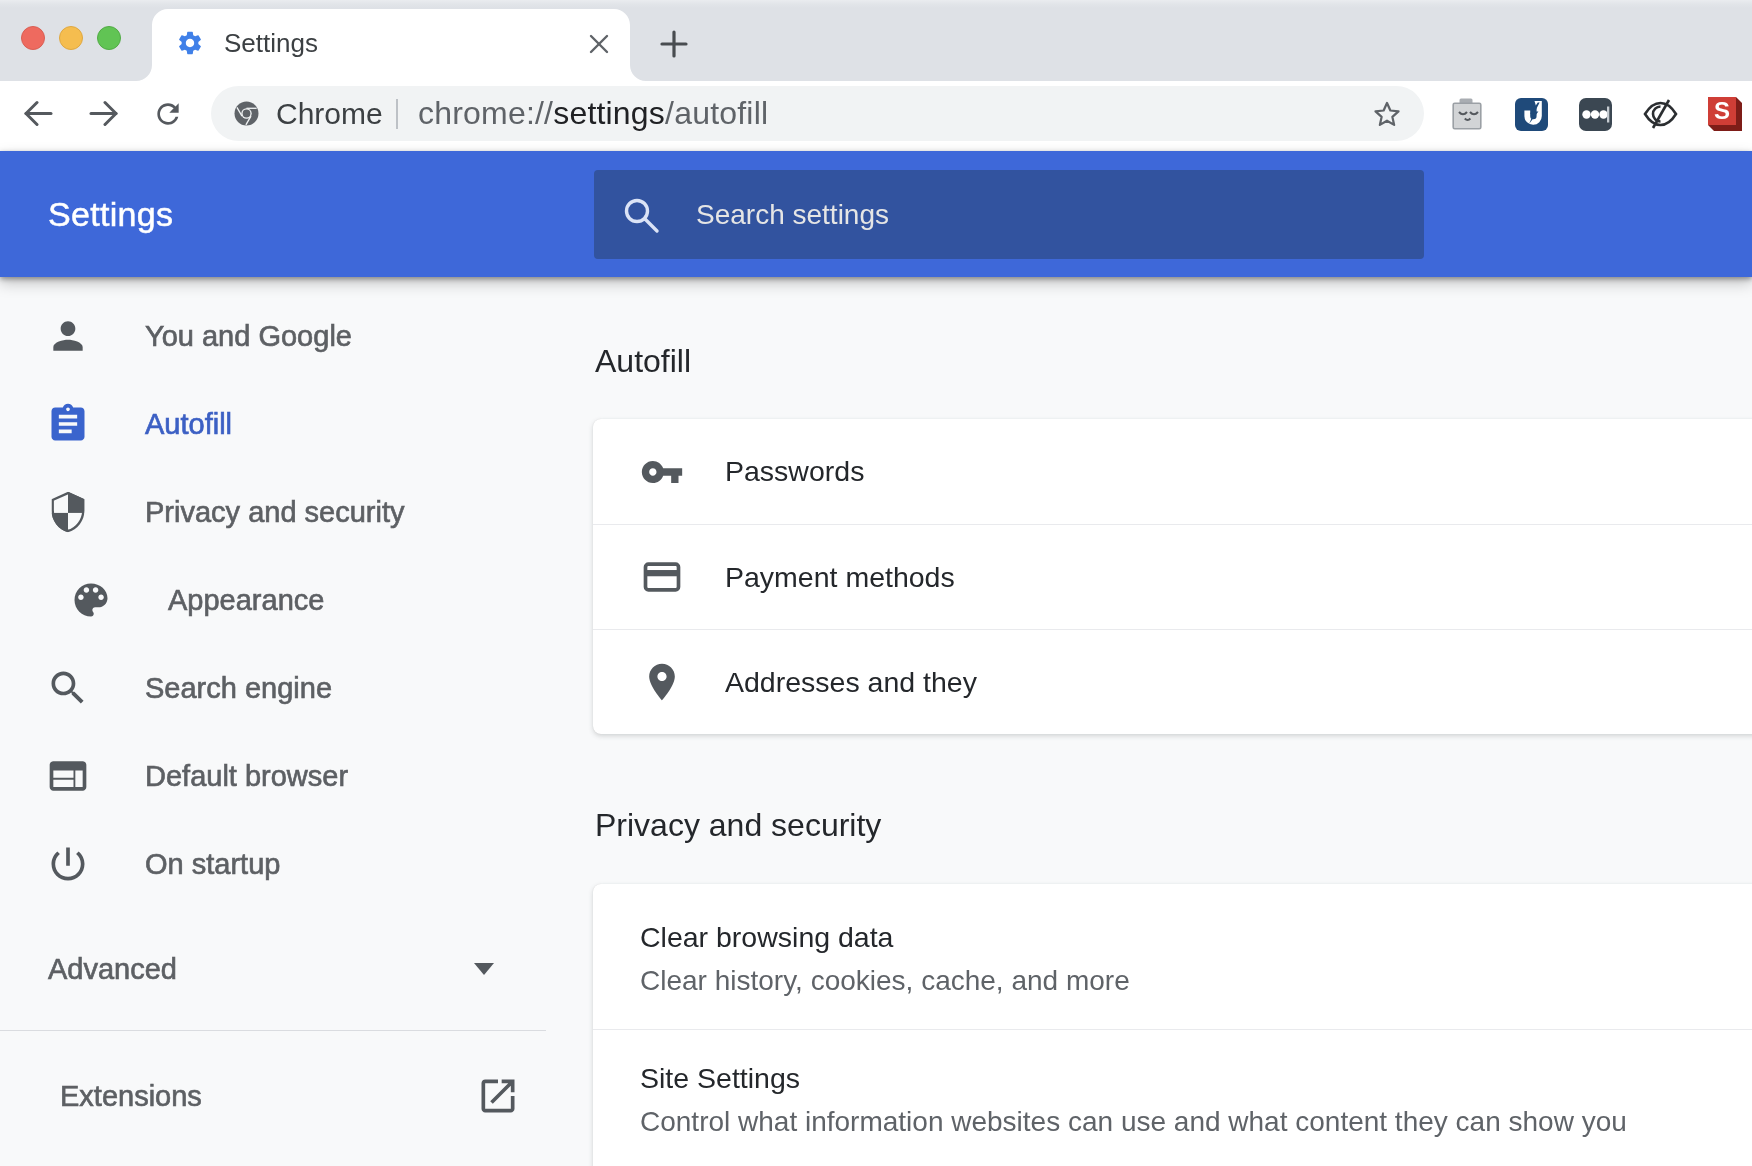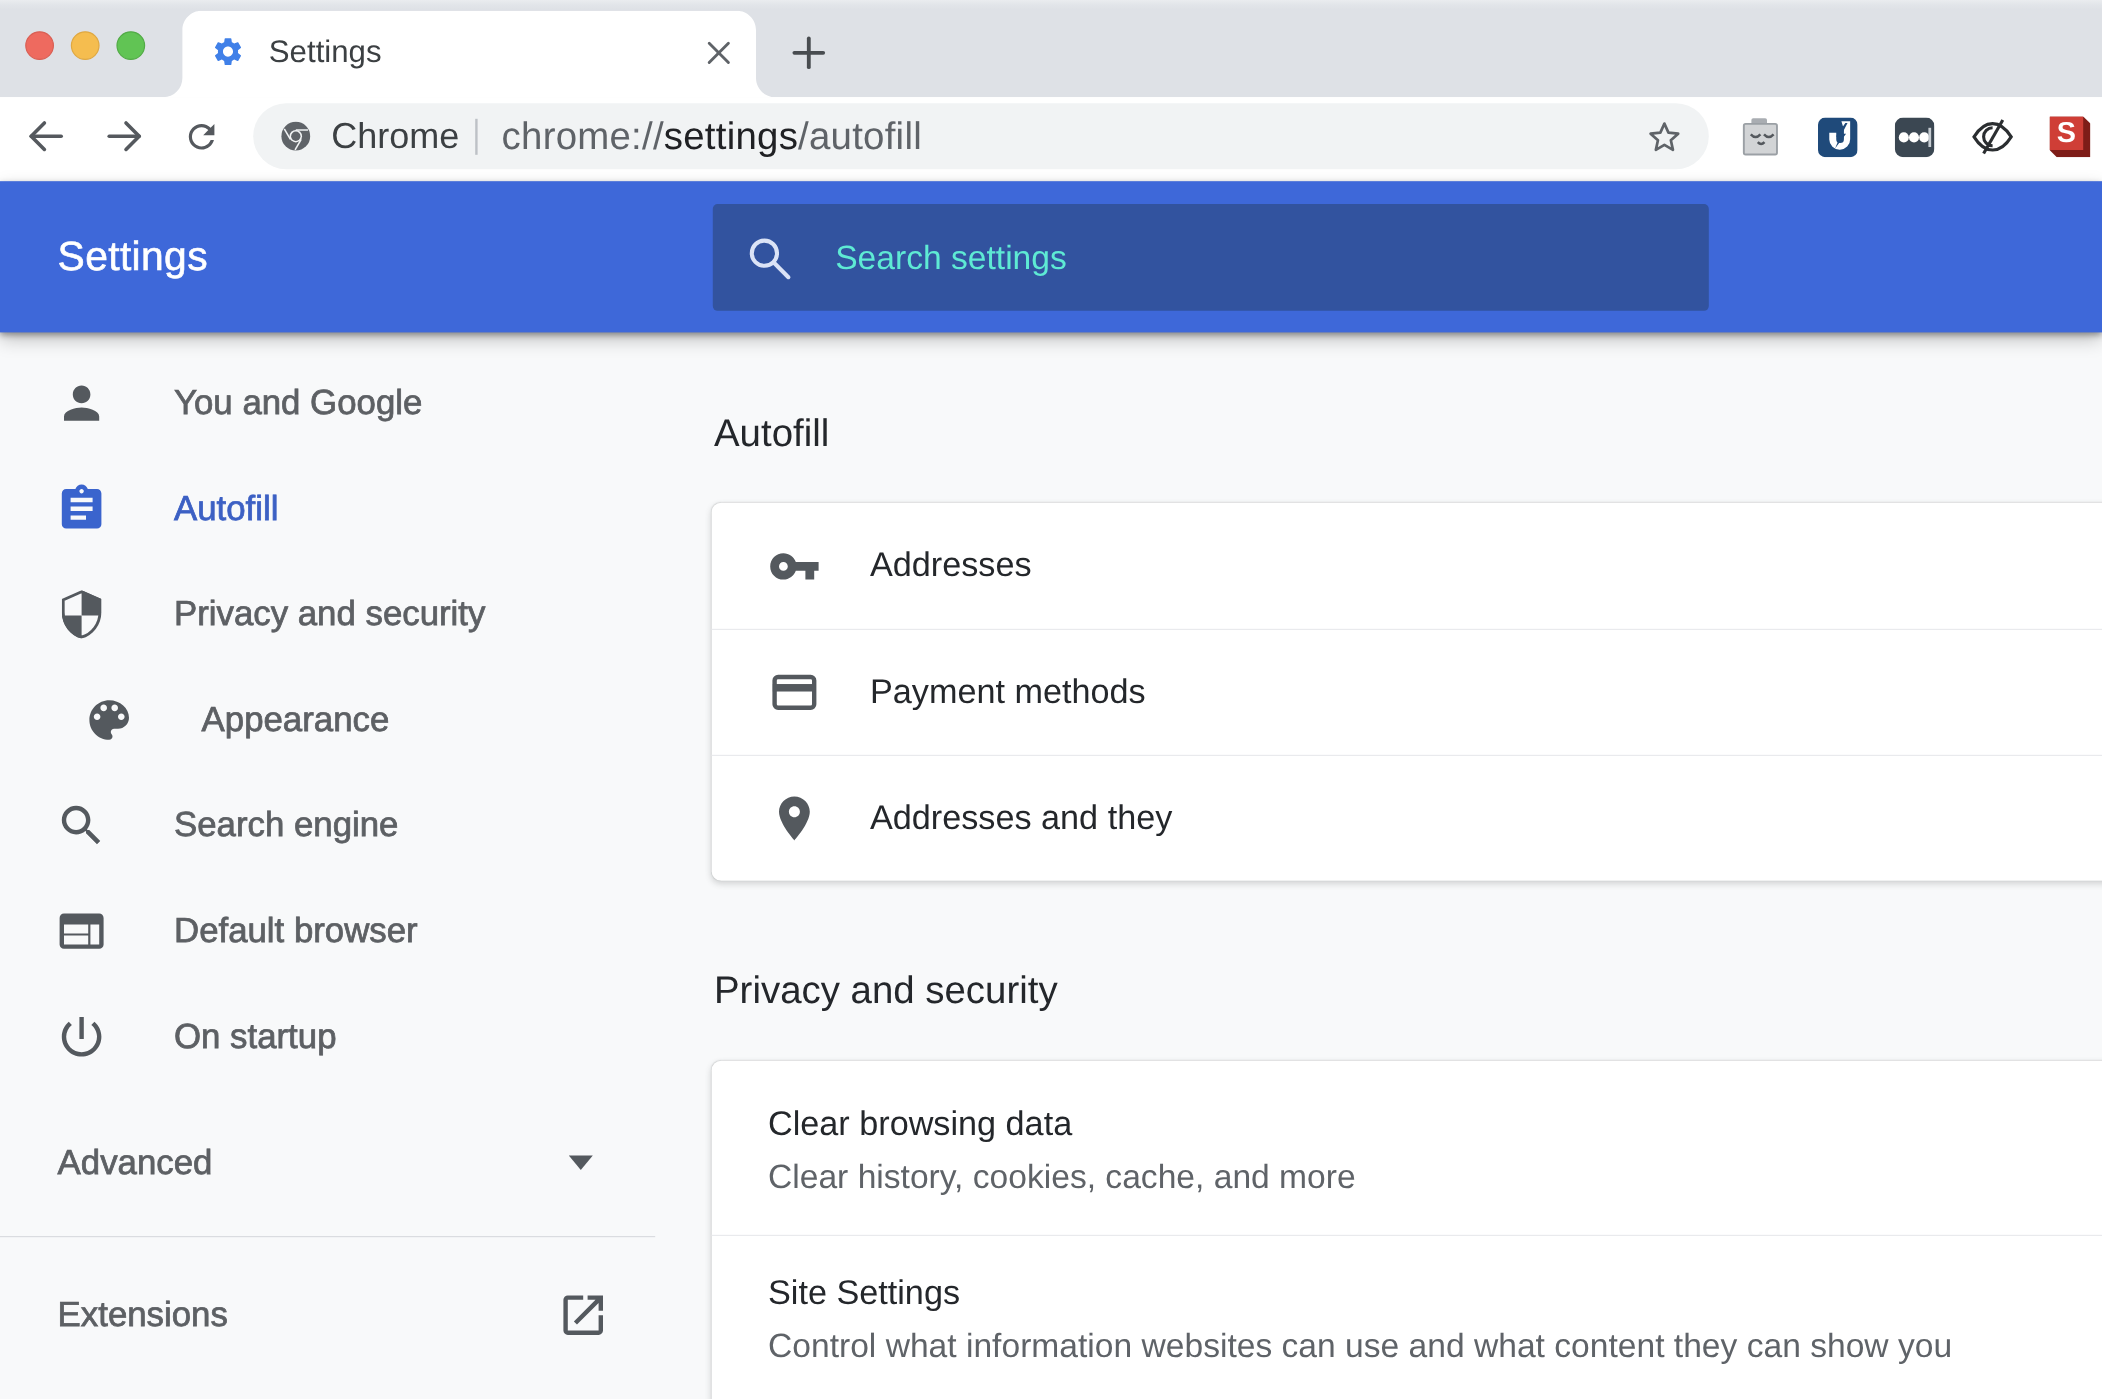--- a/index.html
+++ b/index.html
@@ -20,32 +20,32 @@
   #urlpill { position:absolute; left:211px; top:5px; width:1213px; height:55px; border-radius:28px; background:#f1f3f4; }
   #urltext { position:absolute; left:207px; top:0; height:55px; line-height:55px; font-size:32px; color:#5f6368; letter-spacing:0.2px; }
   #urltext b { color:#202124; font-weight:normal; }
   #chromelabel { position:absolute; left:65px; top:0; height:55px; line-height:55px; font-size:30px; color:#3c4043; }
   #urlsep { position:absolute; left:185px; top:13px; width:2px; height:30px; background:#bdc1c6; }
 
   
   #bluebar { position:absolute; left:0; top:151px; width:1752px; height:126px; background:#3e68d9; box-shadow:0 2px 5px rgba(0,0,0,0.35), 0 6px 14px rgba(0,0,0,0.22); z-index:5; }
   #hdrtitle { position:absolute; left:48px; top:0; height:126px; line-height:126px; font-size:34px; font-weight:400; color:#ffffff; letter-spacing:0.3px; -webkit-text-stroke:0.5px #ffffff; }
   #searchbox { position:absolute; left:594px; top:19px; width:830px; height:89px; border-radius:4px; background:#32539f; }
-  #searchph { position:absolute; left:102px; top:0; height:89px; line-height:89px; font-size:28px; color:#5eead4; }
+  #searchph { position:absolute; left:102px; top:0; height:89px; line-height:89px; font-size:28px; color:#e5e5e5; }
 
   
   #page { position:absolute; left:0; top:277px; width:1752px; height:1019px; background:#f8f9fa; }
 
   
   .navitem { position:absolute; left:0; width:546px; height:88px; }
   .navitem .ic { position:absolute; left:46px; top:22px; width:44px; height:44px; }
   .navitem .lbl { position:absolute; left:145px; top:0; height:88px; line-height:88px; font-size:29px; font-weight:400; color:#5d6064; -webkit-text-stroke:0.65px currentColor; }
   .navitem.sel .lbl { color:#3c60c4; }
   #navdivider { position:absolute; left:0; top:753px; width:546px; height:1px; background:#dadce0; }
-  #extrow { position:absolute; left:0; top:775px; width:546px; height:88px;text-align:right; }
+  #extrow { position:absolute; left:12px; top:775px; width:546px; height:88px;text-align:right; }
   #extrow .lbl { position:absolute; left:48px; top:0; height:88px; line-height:88px; font-size:29px; font-weight:400; color:#5d6064; -webkit-text-stroke:0.65px currentColor; }
   #extrow .ic { position:absolute; left:464px; top:22px; width:44px; height:44px; }
 
   
   .h1 { position:absolute; left:595px; font-size:32px; line-height:37px; color:#24272b; }
   .card { position:absolute; left:593px; width:1300px; background:#fff; border-radius:8px; box-shadow:0 2px 5px rgba(60,64,67,0.2), 0 0 1px rgba(60,64,67,0.15); }
   .row { position:relative; height:105px; }
   .row + .row { border-top:1px solid #e9eaed; }
   .row .ric { position:absolute; left:47px; top:50%; margin-top:-22px; width:44px; height:44px; }
   .row .rlbl { position:absolute; left:132px; top:0; height:100%; display:flex; align-items:center; font-size:28.5px; color:#24272b; }
@@ -225,21 +225,21 @@
         <path d="M19 19H5V5h7V3H5c-1.11 0-2 .9-2 2v14c0 1.1.89 2 2 2h14c1.1 0 2-.9 2-2v-7h-2v7zM14 3v2h3.59l-9.83 9.83 1.41 1.41L19 6.41V10h2V3h-7z"></path>
       </svg>
   </div>
 
   <div class="h1" style="top:66px;">Autofill</div>
   <div class="card" style="top:142px;">
     <div class="row">
       <svg class="ric" viewBox="0 0 24 24" fill="#54595e">
           <path d="M12.65 10C11.83 7.67 9.61 6 7 6c-3.31 0-6 2.69-6 6s2.69 6 6 6c2.61 0 4.83-1.67 5.65-4H17v4h4v-4h2v-4H12.65zM7 14c-1.1 0-2-.9-2-2s.9-2 2-2 2 .9 2 2-.9 2-2 2z"></path>
         </svg>
-      <div class="rlbl">Addresses</div>
+      <div class="rlbl">Passwords</div>
     </div>
     <div class="row">
       <svg class="ric" viewBox="0 0 24 24">
           <rect x="3" y="5" width="18" height="14" rx="1.6" fill="none" stroke="#54595e" stroke-width="2"></rect>
           <rect x="2.2" y="8.2" width="19.6" height="3.4" fill="#54595e"></rect>
         </svg>
       <div class="rlbl">Payment methods</div>
     </div>
     <div class="row">
       <svg class="ric" viewBox="0 0 24 24" fill="#54595e">

